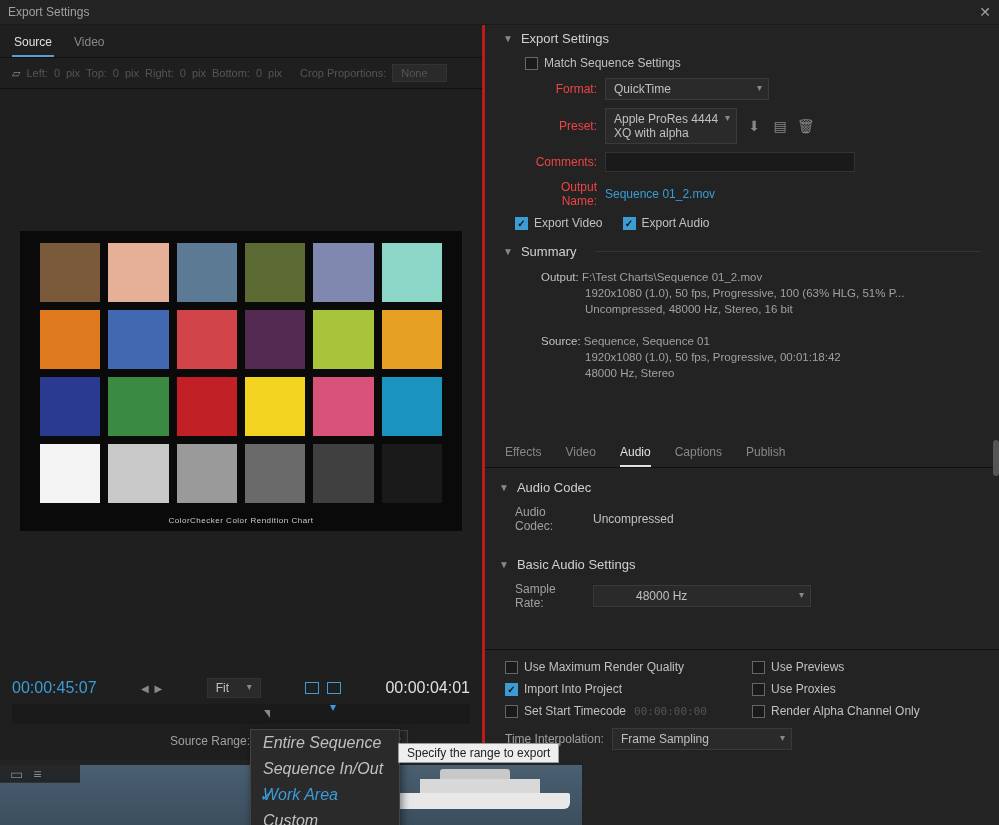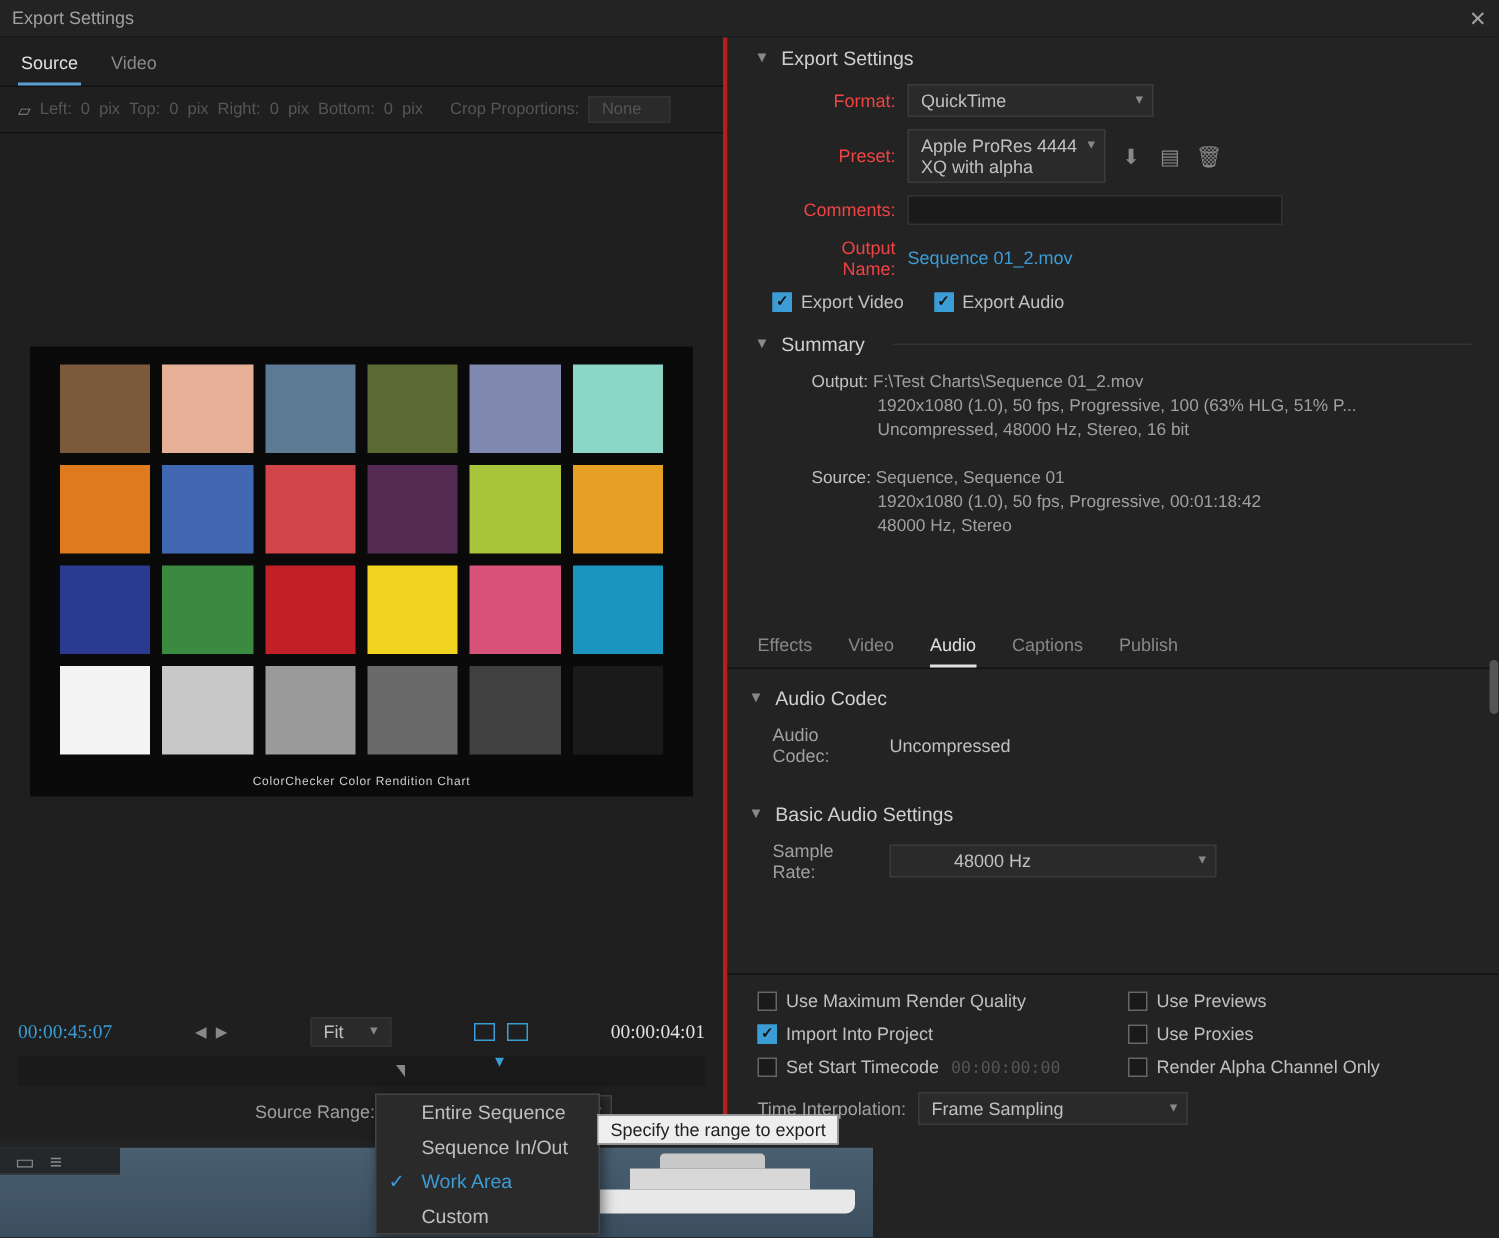--- a/index.html
+++ b/index.html
@@ -20,38 +20,38 @@
   .crop-bar .val { color: #555; }
   .crop-drop { background: #2a2a2a; border: 1px solid #333; padding: 2px 18px 2px 8px; color: #555; position: relative; }
   
   .preview-area { flex: 1; background: #1f1f1f; display: flex; align-items: center; justify-content: center; padding: 20px; }
   .color-chart { width: 540px; height: 300px; background: #0a0a0a; padding: 12px 20px 20px 20px; position: relative; }
   .swatch-grid { display: grid; grid-template-columns: repeat(6, 1fr); grid-template-rows: repeat(4, 1fr); gap: 8px; height: 260px; }
   .swatch { width: 100%; height: 100%; }
   .chart-label { position: absolute; bottom: 6px; left: 50%; transform: translateX(-50%); color: #ccc; font-size: 8px; letter-spacing: 0.5px; }
   
   .timeline-bar { padding: 6px 12px; display: flex; align-items: center; justify-content: space-between; }
-  .tc { color: #3b9cd6; font-size: 13px; font-family: Liberation Serif, serif; }
+  .tc { color: #3b9cd6; font-size: 16px; font-family: Liberation Sans, sans-serif; }
   .tc.right-tc { color: #e0e0e0; }
   .fit-drop { background: #2a2a2a; border: 1px solid #333; padding: 2px 8px; color: #c0c0c0; width: 54px; }
   .tri-btn { color: #888; font-size: 10px; }
   .sq-btn { border: 1px solid #3b9cd6; width: 14px; height: 12px; display: inline-block; position: relative; }
   
   .timeline-strip { height: 20px; background: #1a1a1a; margin: 0 12px 4px 12px; position: relative; }
   .tl-seg { position: absolute; left: 320px; right: 204px; top: 4px; height: 6px; background: #3b9cd6; }
   .tl-play { position: absolute; left: 318px; top: -4px; color: #3b9cd6; font-size: 12px; }
   .tl-end { position: absolute; right: 200px; top: 6px; width: 0; height: 0; border-left: 6px solid transparent; border-top: 8px solid #888; }
   
   .source-range-row { display: flex; align-items: center; justify-content: flex-start; gap: 8px; padding: 2px 12px 8px 170px; }
   .sr-label { color: #a0a0a0; }
   .sr-drop { background: #2a2a2a; border: 1px solid #444; padding: 3px 8px; width: 150px; color: #e0e0e0; position: relative; }
   .sr-drop::after { content: "▾"; position: absolute; right: 6px; top: 3px; color: #888; font-size: 10px; }
   
   .dropdown-menu { position: absolute; left: 250px; top: 729px; width: 150px; background: #2a2a2a; border: 1px solid #444; z-index: 100; box-shadow: 2px 2px 8px rgba(0,0,0,0.5); }
-  .dropdown-menu .mi { padding: 4px 10px 4px 30px; color: #c0c0c0; cursor: pointer; position: relative; font-size: 13px; }
+  .dropdown-menu .mi { padding: 4px 10px 4px 12px; color: #c0c0c0; cursor: pointer; position: relative; font-size: 16px; font-style: italic; }
   .dropdown-menu .mi.sel { color: #3b9cd6; }
   .dropdown-menu .mi.sel::before { content: "✓"; position: absolute; left: 8px; color: #3b9cd6; }
   
   .tooltip { position: absolute; left: 398px; top: 743px; background: #eeeeee; color: #222; padding: 2px 8px; font-size: 12px; border: 1px solid #999; z-index: 101; }
   .sec-header { display: flex; align-items: center; gap: 8px; color: #d0d0d0; font-size: 13px; padding: 6px 18px; }
   .sec-header .chev { font-size: 10px; color: #888; }
   .row { display: flex; align-items: center; gap: 8px; padding: 4px 20px 4px 40px; font-size: 12px; }
   .row .lbl { width: 72px; text-align: right; color: #ef4444; }
   .row .lbl-sm { color: #a0a0a0; }
   .drop { background: #2a2a2a; border: 1px solid #3a3a3a; padding: 3px 8px; color: #c0c0c0; position: relative; width: 164px; }
@@ -180,20 +180,26 @@
       <span class="sr-label">Source Range:</span>
       <div class="sr-drop">Work Area</div>
     </div>
   </div>
 
   <div class="right">
     <div class="sec-header">
       <span class="chev">▼</span>
       <span>Export Settings</span>
     </div>
+    <div class="row" style="padding-left:40px">
+      <div class="chk-row">
+        <span class="chk"></span>
+          <span>Match Sequence Settings</span>
+      </div>
+    </div>
     <div class="row">
       <span class="lbl">Format:</span>
       <div class="drop">QuickTime</div>
     </div>
     <div class="row">
       <span class="lbl">Preset:</span>
       <div class="drop" style="width:132px">Apple ProRes 4444 XQ with alpha</div>
       <span class="icon-btn">⬇</span>
       <span class="icon-btn">▤</span>
       <span class="icon-btn">🗑</span>

